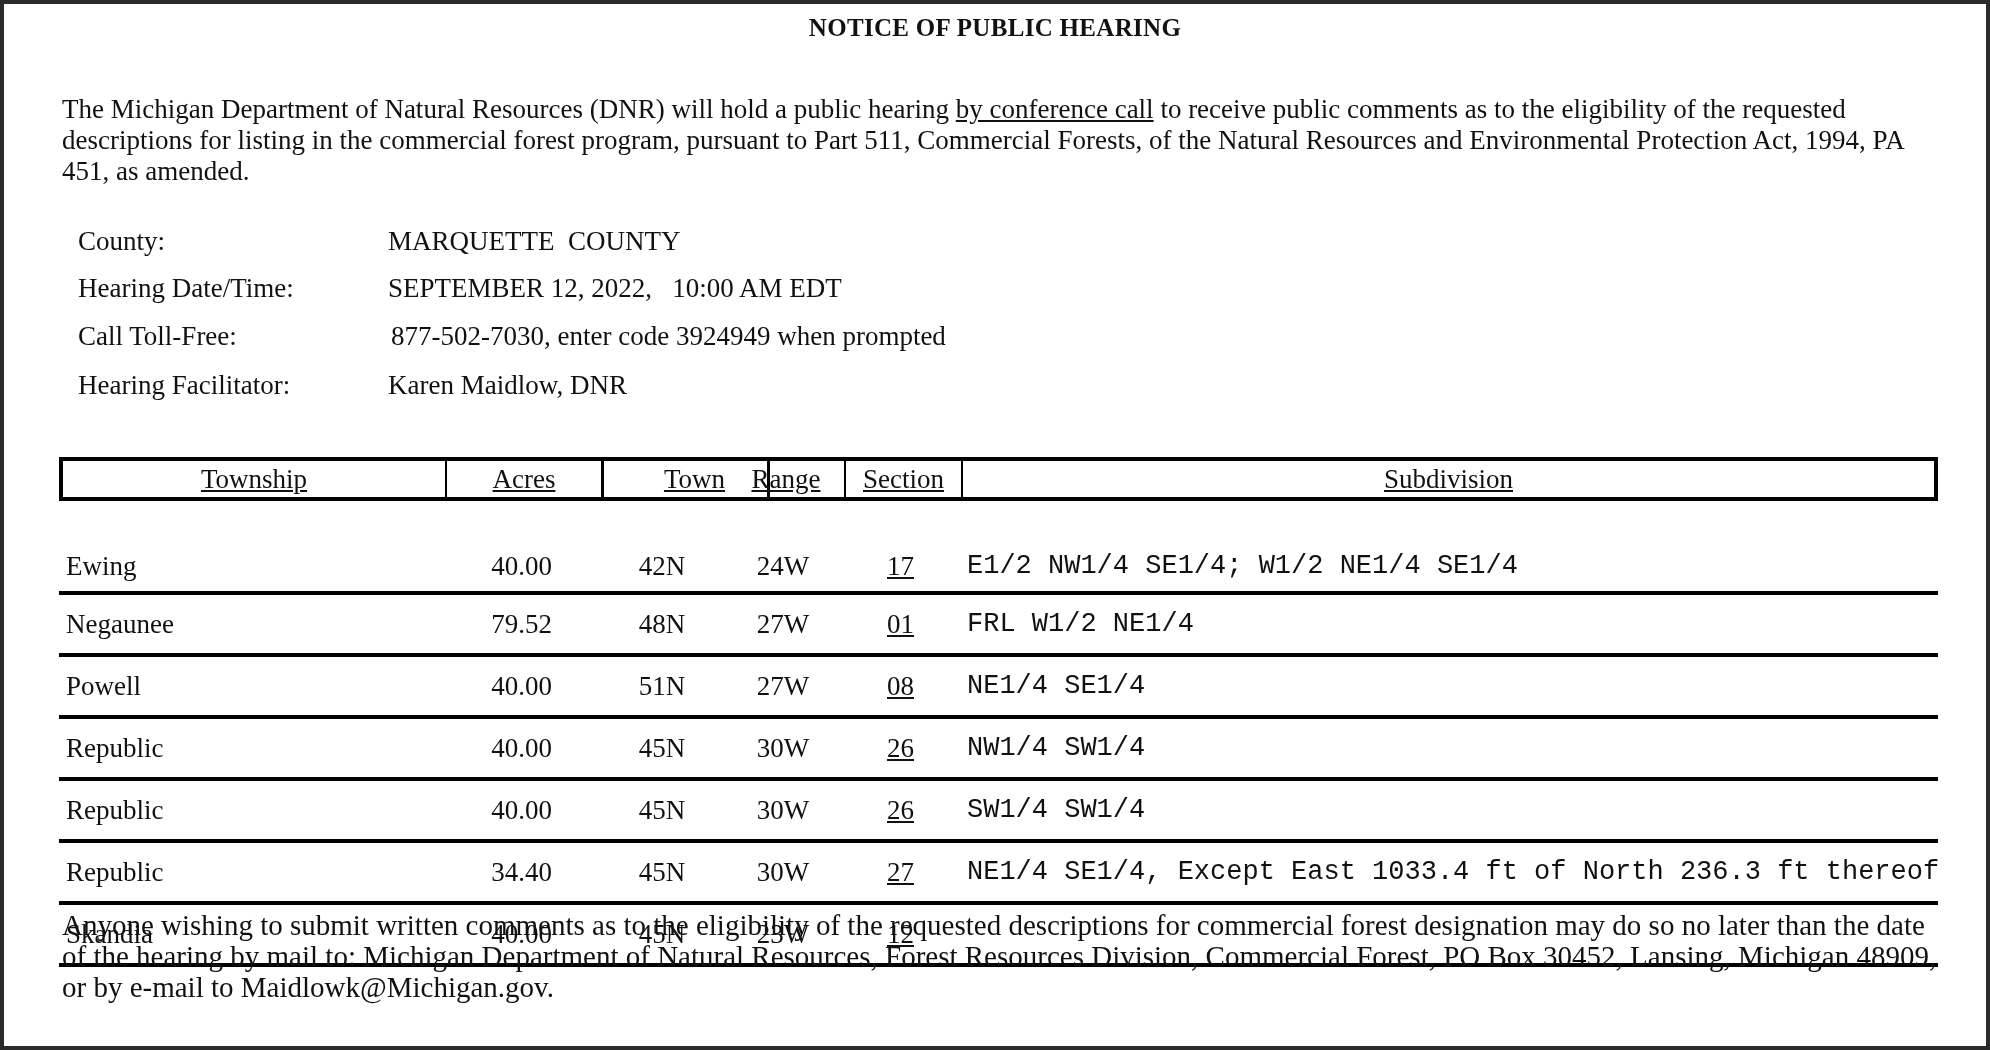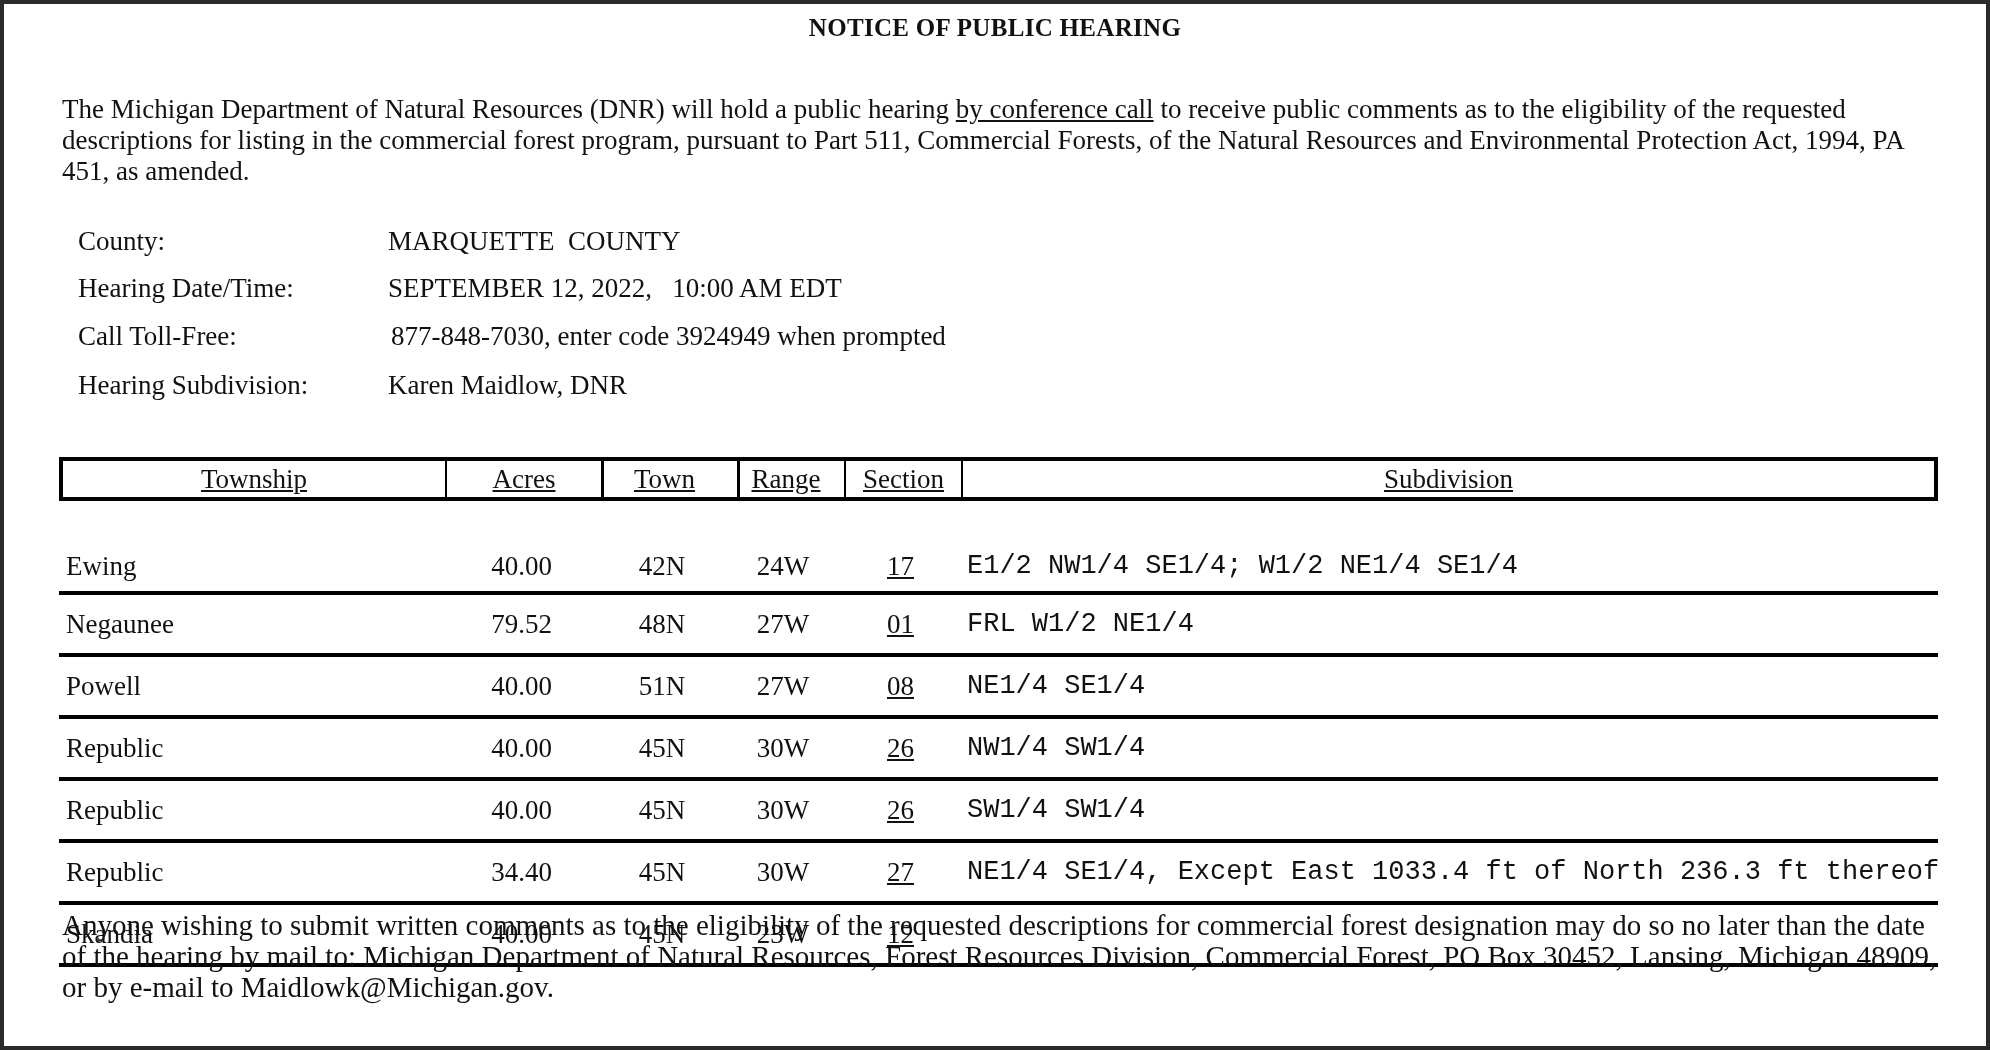--- a/index.html
+++ b/index.html
@@ -39,21 +39,21 @@
     border: 4px solid #000; box-sizing: content-box;
   }
   .th {
     position: absolute; top: 0; height: 36px; line-height: 36px;
     text-align: center; font-size: 27px; text-decoration: underline;
     border-right: 2px solid #000; box-sizing: border-box;
   }
   .th.last { border-right: none; }
   .c0 { left: 0; width: 384px; }
   .c1 { left: 384px; width: 157px; }
-  .c2 { left: 529px; width: 148px; }
+  .c2 { left: 559px; width: 148px; }
   .c3 { left: 665px; width: 118px; }
   .c4 { left: 783px; width: 117px; }
   .c5 { left: 900px; width: 971px; }
   .th.c1 { border-right-width: 3px; }
   .th.c2 { border-right-width: 3px; }
 
   .rows { position: absolute; left: 0; top: 44px; width: 1879px; }
   .tr { position: relative; height: 58px; border-bottom: 4px solid #000; }
   .tr.first { height: 42px; margin-top: 48px; }
   .td { position: absolute; top: 0; height: 100%; font-size: 27px; display: flex; align-items: center; white-space: nowrap; }
@@ -82,24 +82,24 @@
     <div class="drow r0">
       <span class="lbl">County:</span>
       <span class="val" style="white-space:pre;">MARQUETTE  COUNTY</span>
     </div>
     <div class="drow r1">
       <span class="lbl">Hearing Date/Time:</span>
       <span class="val" style="white-space:pre;">SEPTEMBER 12, 2022,   10:00 AM EDT</span>
     </div>
     <div class="drow r2">
       <span class="lbl">Call Toll-Free:</span>
-      <span class="val" style="left:313px;">877-848-7030, enter code 3924949 when prompted</span>
+      <span class="val" style="left:313px;">877-502-7030, enter code 3924949 when prompted</span>
     </div>
     <div class="drow r3">
-      <span class="lbl">Hearing Subdivision:</span>
+      <span class="lbl">Hearing Facilitator:</span>
       <span class="val">Karen Maidlow, DNR</span>
     </div>
   </div>
 
   <div class="tbl">
     <div class="thead">
       <div class="th c0">Township</div>
       <div class="th c1">Acres</div>
       <div class="th c2">Town</div>
       <div class="th c3">Range</div>

